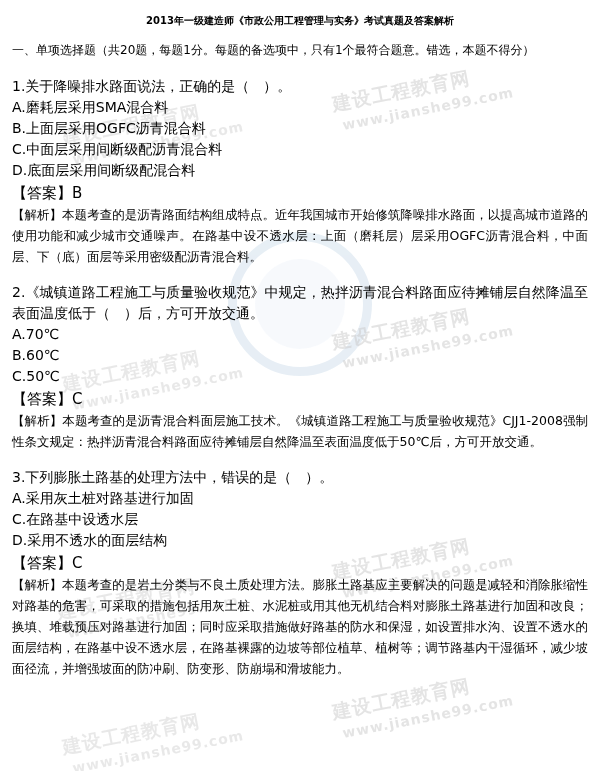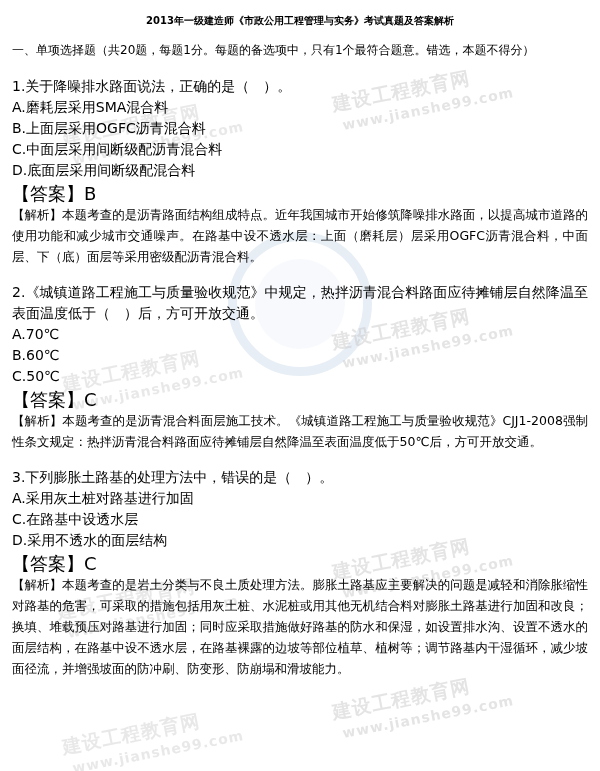--- a/index.html
+++ b/index.html
@@ -43,21 +43,21 @@
     font-size: 14px;
     line-height: 21px;
     text-align: justify;
     margin-top: 15px;
   }
   .opt {
     font-size: 14px;
     line-height: 21px;
   }
   .answer {
-    font-size: 18px;
+    font-size: 15px;
     line-height: 21px;
     margin-top: 2px;
   }
   .analysis {
     font-size: 12.5px;
     line-height: 21px;
     text-align: justify;
   }
 
   

